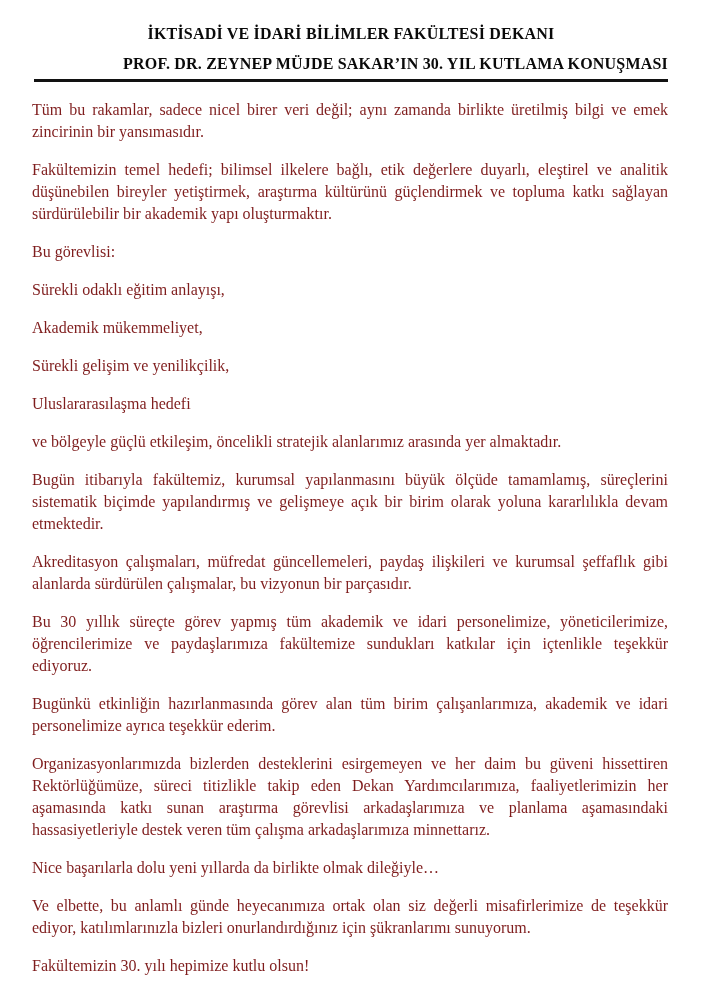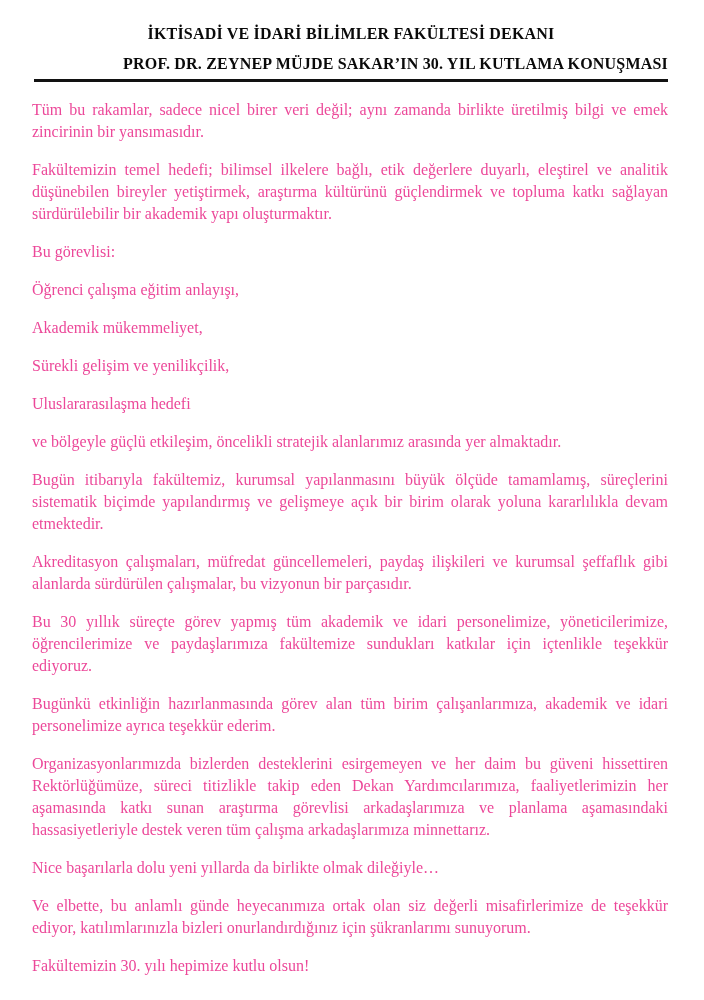--- a/index.html
+++ b/index.html
@@ -40,38 +40,38 @@
     margin-top: 6px;
   }
   .doc-body {
     padding: 17px 24px 0 20px;
   }
   .doc-body p {
     font-size: 16px;
     line-height: 22px;
     text-align: justify;
     margin-bottom: 16px;
-    color: #ec4899;
+    color: #7f1d1d;
   }
 </style>
 </head>
 <body>
 
 <div class="page">
   <div class="doc-header">
     <div class="doc-title">İKTİSADİ VE İDARİ BİLİMLER FAKÜLTESİ DEKANI</div>
     <div class="doc-subtitle">PROF. DR. ZEYNEP MÜJDE SAKAR’IN 30. YIL KUTLAMA KONUŞMASI</div>
     <div class="title-divider"></div>
   </div>
 
   <div class="doc-body">
       <p>Tüm bu rakamlar, sadece nicel birer veri değil; aynı zamanda birlikte üretilmiş bilgi ve emek zincirinin bir yansımasıdır.</p>
       <p>Fakültemizin temel hedefi; bilimsel ilkelere bağlı, etik değerlere duyarlı, eleştirel ve analitik düşünebilen bireyler yetiştirmek, araştırma kültürünü güçlendirmek ve topluma katkı sağlayan sürdürülebilir bir akademik yapı oluşturmaktır.</p>
       <p>Bu görevlisi:</p>
-      <p>Öğrenci çalışma eğitim anlayışı,</p>
+      <p>Sürekli odaklı eğitim anlayışı,</p>
       <p>Akademik mükemmeliyet,</p>
       <p>Sürekli gelişim ve yenilikçilik,</p>
       <p>Uluslararasılaşma hedefi</p>
       <p>ve bölgeyle güçlü etkileşim, öncelikli stratejik alanlarımız arasında yer almaktadır.</p>
       <p>Bugün itibarıyla fakültemiz, kurumsal yapılanmasını büyük ölçüde tamamlamış, süreçlerini sistematik biçimde yapılandırmış ve gelişmeye açık bir birim olarak yoluna kararlılıkla devam etmektedir.</p>
       <p>Akreditasyon çalışmaları, müfredat güncellemeleri, paydaş ilişkileri ve kurumsal şeffaflık gibi alanlarda sürdürülen çalışmalar, bu vizyonun bir parçasıdır.</p>
       <p>Bu 30 yıllık süreçte görev yapmış tüm akademik ve idari personelimize, yöneticilerimize, öğrencilerimize ve paydaşlarımıza fakültemize sundukları katkılar için içtenlikle teşekkür ediyoruz.</p>
       <p>Bugünkü etkinliğin hazırlanmasında görev alan tüm birim çalışanlarımıza, akademik ve idari personelimize ayrıca teşekkür ederim.</p>
       <p>Organizasyonlarımızda bizlerden desteklerini esirgemeyen ve her daim bu güveni hissettiren Rektörlüğümüze, süreci titizlikle takip eden Dekan Yardımcılarımıza, faaliyetlerimizin her aşamasında katkı sunan araştırma görevlisi arkadaşlarımıza ve planlama aşamasındaki hassasiyetleriyle destek veren tüm çalışma arkadaşlarımıza minnettarız.</p>
       <p>Nice başarılarla dolu yeni yıllarda da birlikte olmak dileğiyle…</p>

